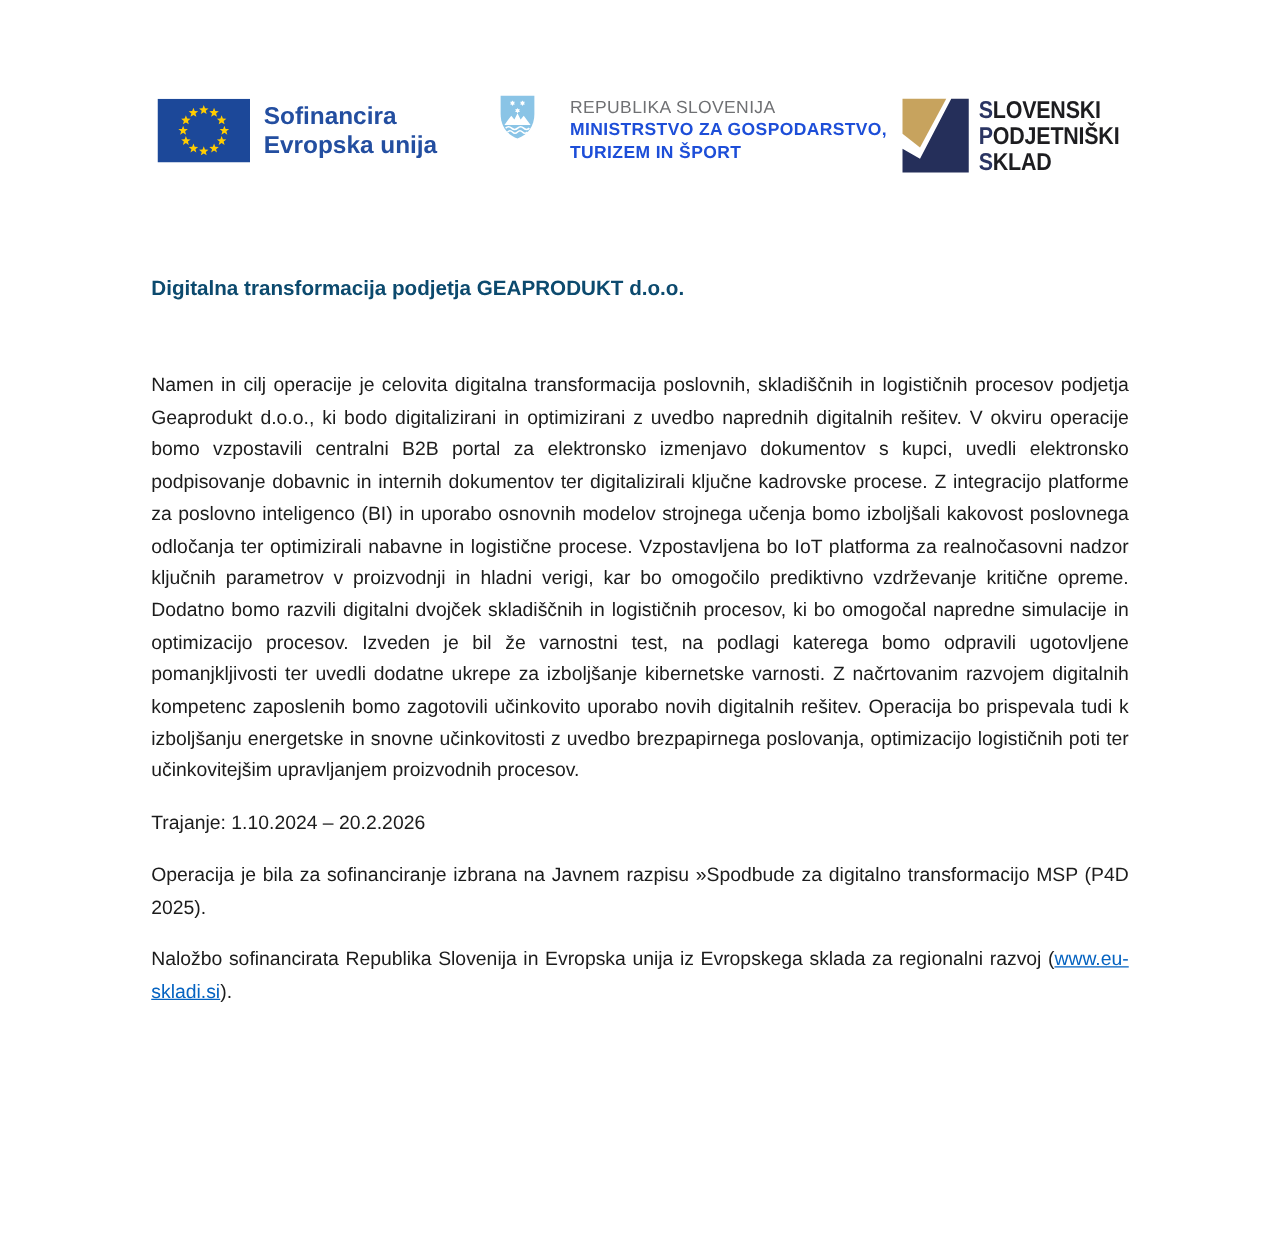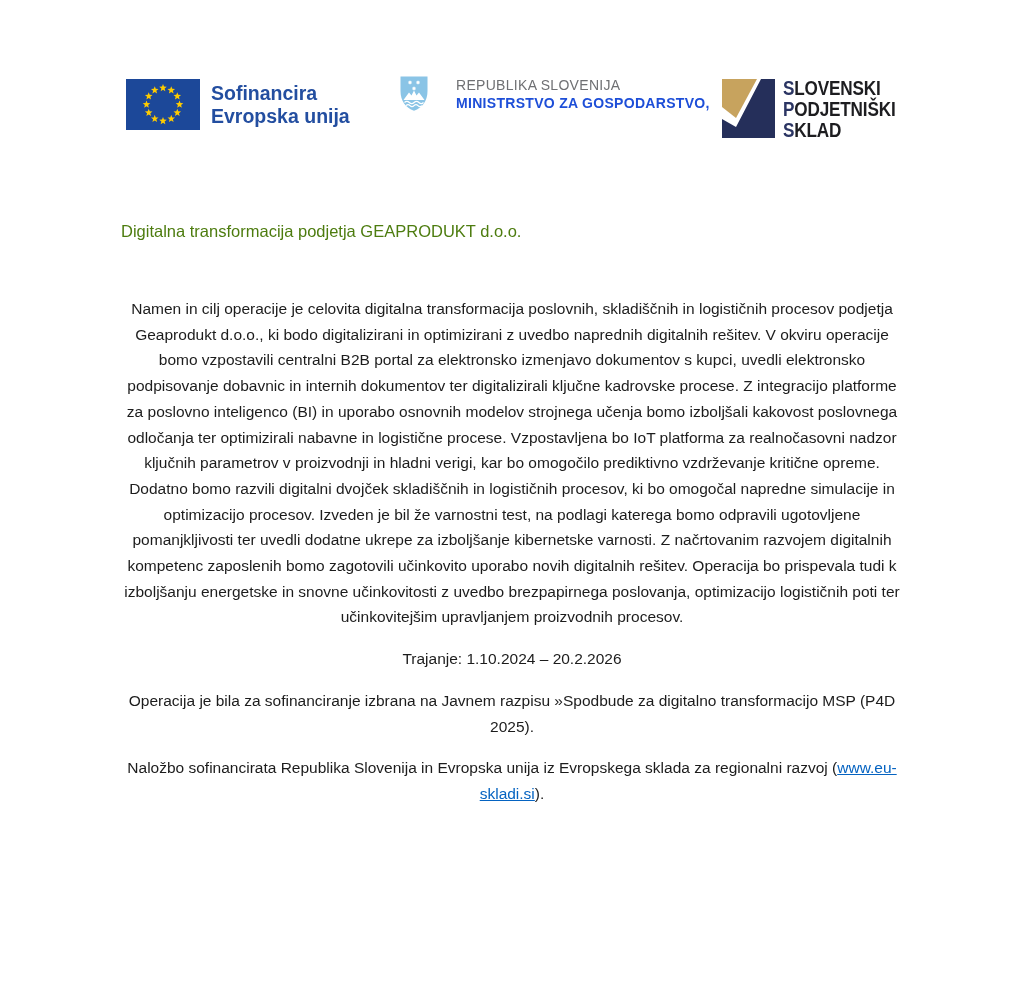--- a/index.html
+++ b/index.html
@@ -14,23 +14,23 @@
   .coat-icon{margin-top:3px;}
   .ministry-text{padding-top:4px;white-space:nowrap;}
   .min-line1{font-size:14px;font-weight:400;color:#6f7073;letter-spacing:.3px;line-height:18px;}
   .min-bold{font-size:14px;font-weight:700;color:#1d4ed8;letter-spacing:.3px;line-height:18px;}
   .sps-logo{left:718px;top:76px;gap:4px;}
   .sps-text{font-weight:800;font-size:19.5px;line-height:20.8px;color:#1d1d20;letter-spacing:-.2px;
             transform:scaleX(.88);transform-origin:left top;padding-top:2px;white-space:nowrap;}
   .sps-init{color:#2b3563;}
 
   
-  .doc-title{position:absolute;left:121px;top:222px;margin:0;font-size:16.5px;font-weight:400;color:#4d7c0f;}
+  .doc-title{position:absolute;left:121px;top:222px;margin:0;font-size:16.5px;font-weight:700;color:#0c4a6e;}
   .content{position:absolute;left:121px;top:296px;width:782px;font-size:15.5px;line-height:25.7px;color:#1c1c1c;}
-  .content p{margin:0 0 16px 0;text-align:center;}
+  .content p{margin:0 0 16px 0;}
   .just{text-align:justify;}
   .content p:last-child{margin-bottom:0;}
   a.doc-link{color:#0563c1;text-decoration:underline;cursor:pointer;}
 </style>
 </head>
 <body>
 
 <div class="page">
 
   <div class="logo eu-logo">
@@ -75,20 +75,21 @@
             <polygon points="0,2.2 1.9,-1.1 -1.9,-1.1"></polygon>
           </g>
         <path d="M4.5,25 L10,17.5 L12.5,20.5 L15,15.5 L17.5,20.5 L20,17.5 L25.5,25 Z"></path>
       </g>
       <path d="M5.5,27.5 q2.4,-2.2 4.8,0 q2.4,2.2 4.8,0 q2.4,-2.2 4.8,0 q2.4,2.2 4.6,0" stroke="#ffffff" stroke-width="1.3" fill="none"></path>
       <path d="M7,30.6 q2,-2 4,0 q2,2 4,0 q2,-2 4,0 q2,2 4,0" stroke="#ffffff" stroke-width="1.3" fill="none"></path>
     </svg>
     <div class="ministry-text">
       <div class="min-line1">REPUBLIKA SLOVENIJA</div>
       <div class="min-bold">MINISTRSTVO ZA GOSPODARSTVO,</div>
+      <div class="min-bold">TURIZEM IN ŠPORT</div>
     </div>
   </div>
 
   <div class="logo sps-logo">
     <svg width="61" height="65" viewBox="0 0 61 65" aria-hidden="true">
       <rect x="0" y="0" width="61" height="65" fill="#ffffff"></rect>
       <polygon points="4,3 39,3 18,42 4,31" fill="#c7a35e"></polygon>
       <polygon points="43,3 57,3 57,62 4,62 4,43 18,51" fill="#252f5a"></polygon>
     </svg>
     <div class="sps-text">

